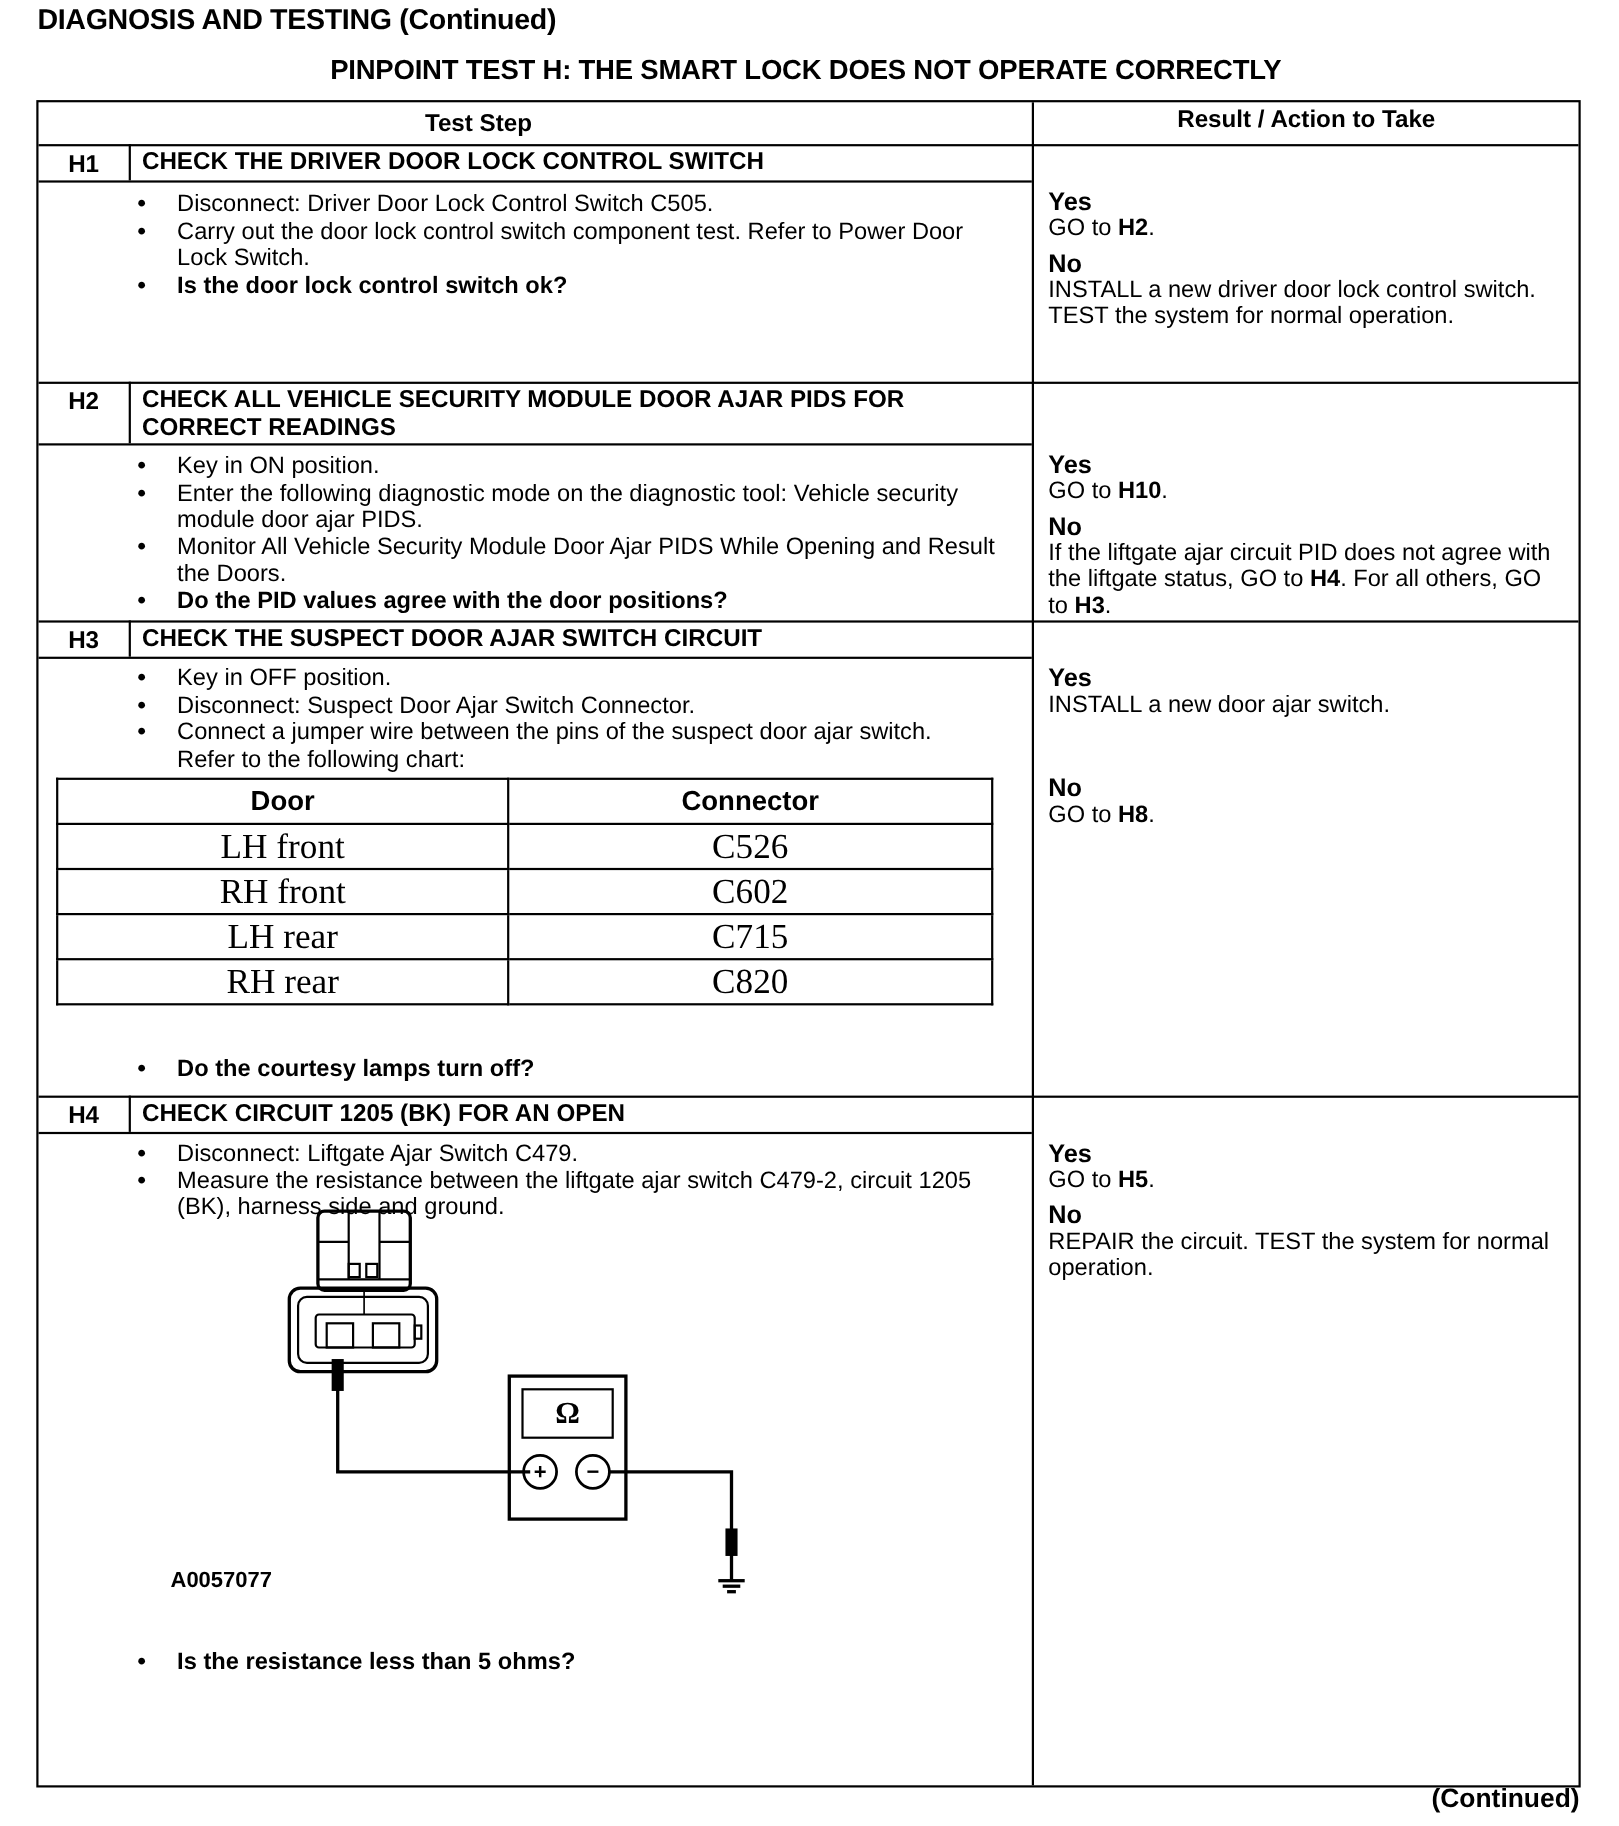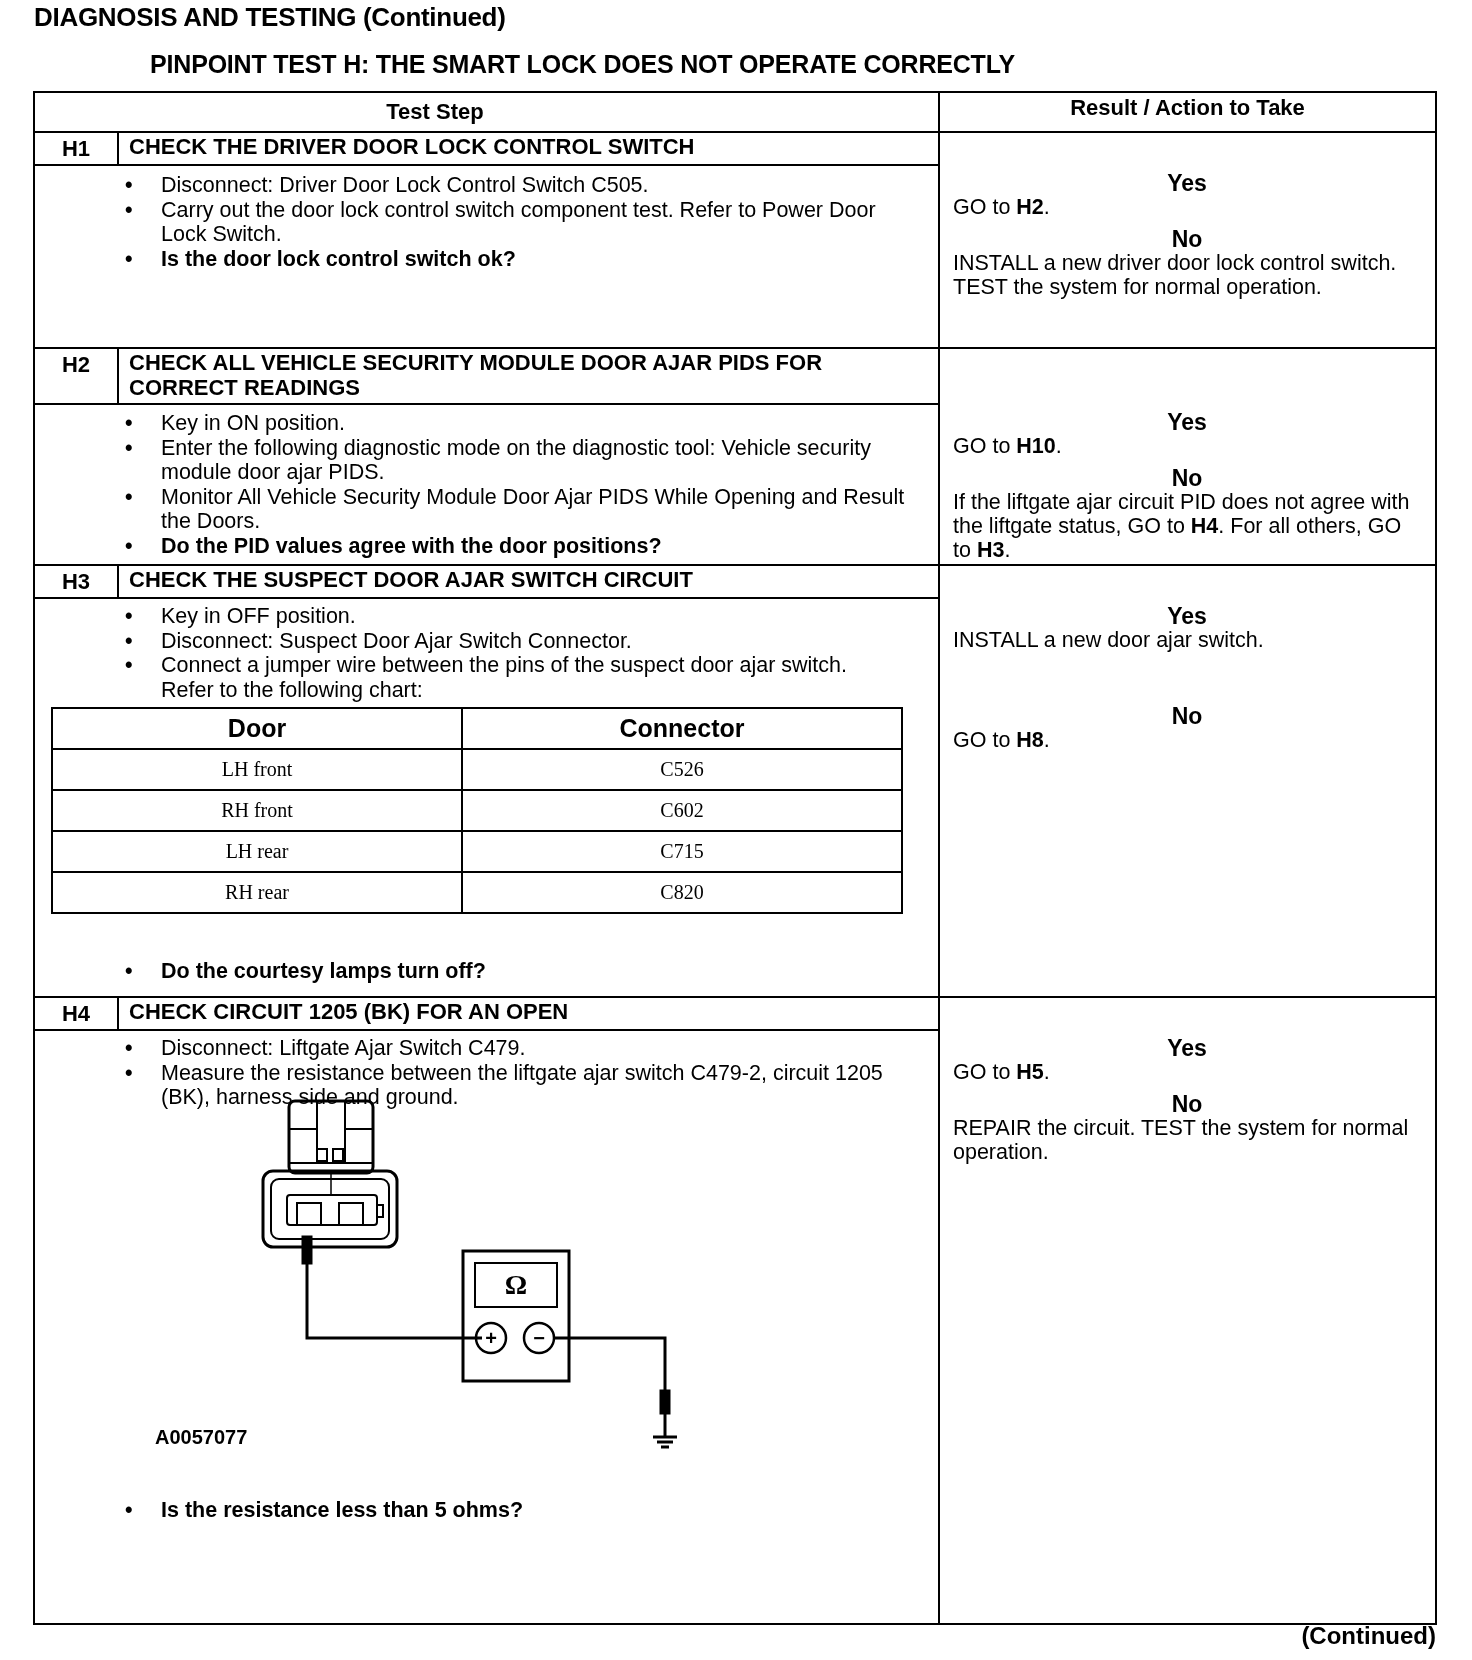--- a/index.html
+++ b/index.html
@@ -1,41 +1,41 @@
 <!DOCTYPE html>
 <html><head>
 <meta charset="utf-8">
 <style>
   html, body { margin:0; padding:0; background:#ffffff; }
   body { width:1472px; height:1660px; position:relative; color:#000; font-family:"Liberation Sans", "DejaVu Sans", sans-serif; overflow:hidden; }
   .page-title { position:absolute; left:34px; top:2px; font-size:26px; font-weight:bold; letter-spacing:-0.3px; }
-  .test-title { position:absolute; left:0; width:1165px; top:50px; text-align:center; font-size:25px; font-weight:bold; letter-spacing:-0.2px; }
+  .test-title { position:absolute; left:0; width:1165px; top:50px; text-align:right; font-size:25px; font-weight:bold; letter-spacing:-0.2px; }
   .continued { position:absolute; right:36px; top:1622px; font-size:24px; font-weight:bold; }
 
   .tbl { position:absolute; left:33px; top:91px; width:1404px; height:1534px; border:2px solid #000; box-sizing:border-box; }
   .col-split { position:absolute; left:903px; top:0; bottom:0; border-left:2px solid #000; }
   .hdr { position:absolute; left:0; right:0; top:0; height:38px; border-bottom:2px solid #000; font-weight:bold; font-size:22px; }
   .hdr .l { position:absolute; left:0; width:800px; top:6px; text-align:center; }
   .hdr .r { position:absolute; left:905px; right:0; top:2px; text-align:center; }
 
   .step { position:absolute; left:0; right:0; border-bottom:2px solid #000; }
   .step-head { position:absolute; left:0; width:903px; top:0; border-bottom:2px solid #000; }
   .step-id { position:absolute; left:0; width:84px; top:0; bottom:0; border-right:2px solid #000; text-align:center; font-weight:bold; font-size:22px; padding-top:5px; box-sizing:border-box; }
   .step-title { position:absolute; left:94px; right:8px; top:3px; font-weight:bold; font-size:22px; line-height:25px; }
   .bullets { position:absolute; left:88px; width:800px; margin:0; padding:0; list-style:none; font-size:21.5px; line-height:24.5px; }
   .bullets li { position:relative; padding-left:38px; }
   .bullets li::before { content:"•"; position:absolute; left:2px; top:0; font-weight:bold; }
   .bullets li.q { font-weight:bold; }
   .result { position:absolute; left:918px; right:14px; font-size:21.5px; line-height:24px; }
-  .result .lbl { font-weight:bold; font-size:23px; line-height:24px;text-align:center; }
+  .result .lbl { font-weight:bold; font-size:23px; line-height:24px; }
   .result .txt { margin-bottom:8px; }
   .result b { font-weight:bold; }
 
   .door-tbl { position:absolute; left:16px; top:143px; width:852px; border-collapse:collapse; font-family:"Liberation Serif", "DejaVu Serif", serif; }
-  .door-tbl th, .door-tbl td { border:2px solid #000; height:39px; text-align:center; font-size:20px; padding:0; }
+  .door-tbl th, .door-tbl td { border:2px solid #000; height:39px; text-align:center; font-size:32px; padding:0; }
   .door-tbl th { font-family:"Liberation Sans", sans-serif; font-weight:bold; font-size:25px; }
   .door-tbl td { font-weight:normal; }
 
   .diagram { position:absolute; left:200px; top:95px; }
   .fig-id { position:absolute; left:120px; top:430px; font-weight:bold; font-size:20px; }
 </style>
 </head>
 <body>
 
 <div class="page-title">DIAGNOSIS AND TESTING (Continued)</div>

